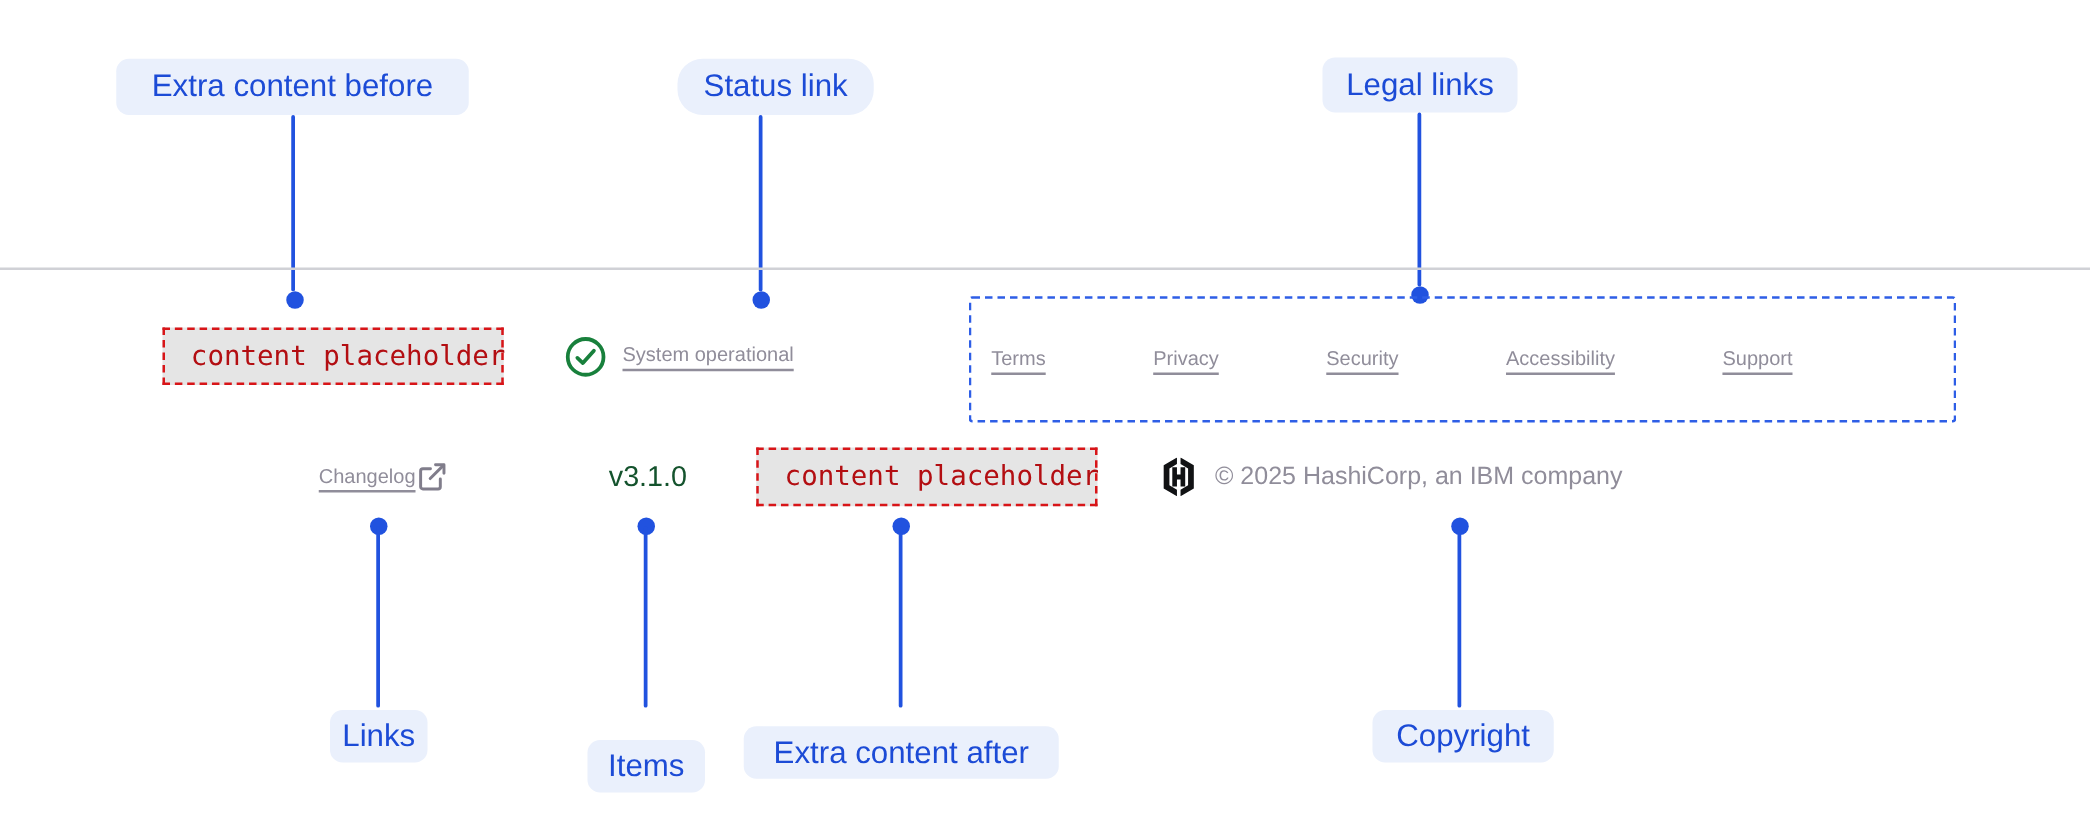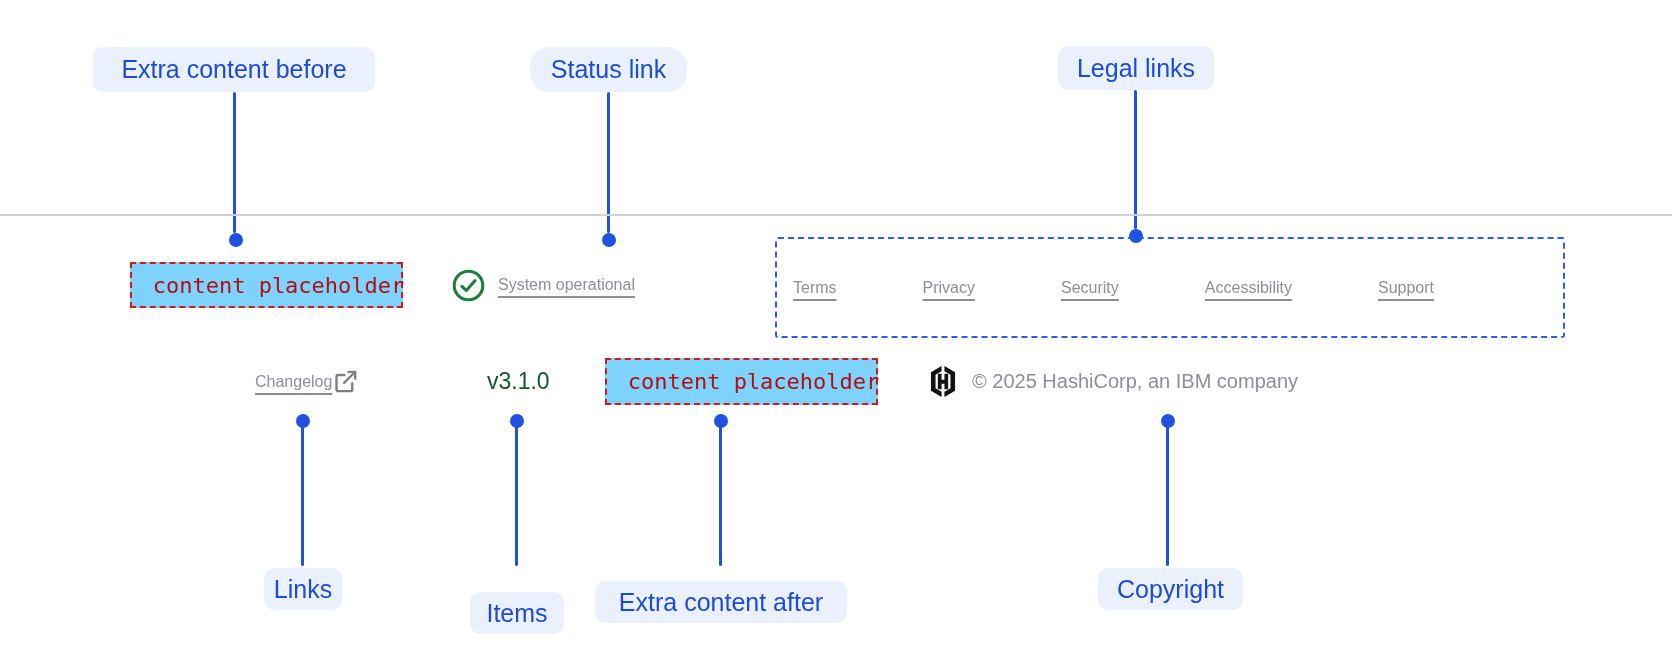--- a/index.html
+++ b/index.html
@@ -12,21 +12,21 @@
     position:absolute;display:flex;align-items:center;justify-content:center;
     background:#eaf0fc;border-radius:10px;color:#1c4bd6;
     font-size:25px;font-weight:500;white-space:nowrap;
   }
   .connector{position:absolute;width:3px;background:#2152df;border-radius:2px;}
   .dot{position:absolute;width:14px;height:14px;border-radius:50%;background:#2152df;}
   
   .divider{position:absolute;left:0;top:214px;width:1672px;height:2px;background:#d0d1d6;}
   .placeholder{
     position:absolute;display:flex;align-items:center;justify-content:center;
-    background:#7dd3fc;border:2px dashed #d81518;box-sizing:border-box;
+    background:#e5e5e5;border:2px dashed #d81518;box-sizing:border-box;
     color:#b30e12;font-family:"DejaVu Sans Mono", monospace;font-size:22px;white-space:nowrap;padding-left:24px;
   }
   .faded-link{
     color:#908d9a;font-size:16px;font-weight:500;text-decoration:underline;
     text-decoration-thickness:2px;text-underline-offset:6px;white-space:nowrap;cursor:pointer;
   }
   .status-wrap{position:absolute;left:452px;top:262px;height:46px;display:flex;align-items:center;gap:13px;}
   .legal-box{
     position:absolute;left:775px;top:237px;width:790px;height:101px;box-sizing:border-box;
     border:2px dashed #2e5ee6;border-radius:3px;
@@ -39,21 +39,21 @@
 </style>
 </head>
 <body>
 
 <div class="canvas">
 
   <div class="pill" style="left:93px;top:47px;width:282px;height:45px;">Extra content before</div>
   <div class="connector" style="left:233px;top:92px;height:141px;"></div>
   <div class="dot" style="left:229px;top:233px;"></div>
 
-  <div class="pill" style="left:530px;top:47px;width:157px;height:45px;border-radius:20px;">Status link</div>
+  <div class="pill" style="left:542px;top:47px;width:157px;height:45px;border-radius:20px;">Status link</div>
   <div class="connector" style="left:607px;top:92px;height:141px;"></div>
   <div class="dot" style="left:602px;top:233px;"></div>
 
   <div class="pill" style="left:1058px;top:46px;width:156px;height:44px;">Legal links</div>
   <div class="connector" style="left:1134px;top:90px;height:139px;"></div>
   <div class="dot" style="left:1129px;top:229px;"></div>
 
   <div class="divider"></div>
 
   <div class="placeholder" style="left:130px;top:262px;width:273px;height:46px;">content placeholder</div>

